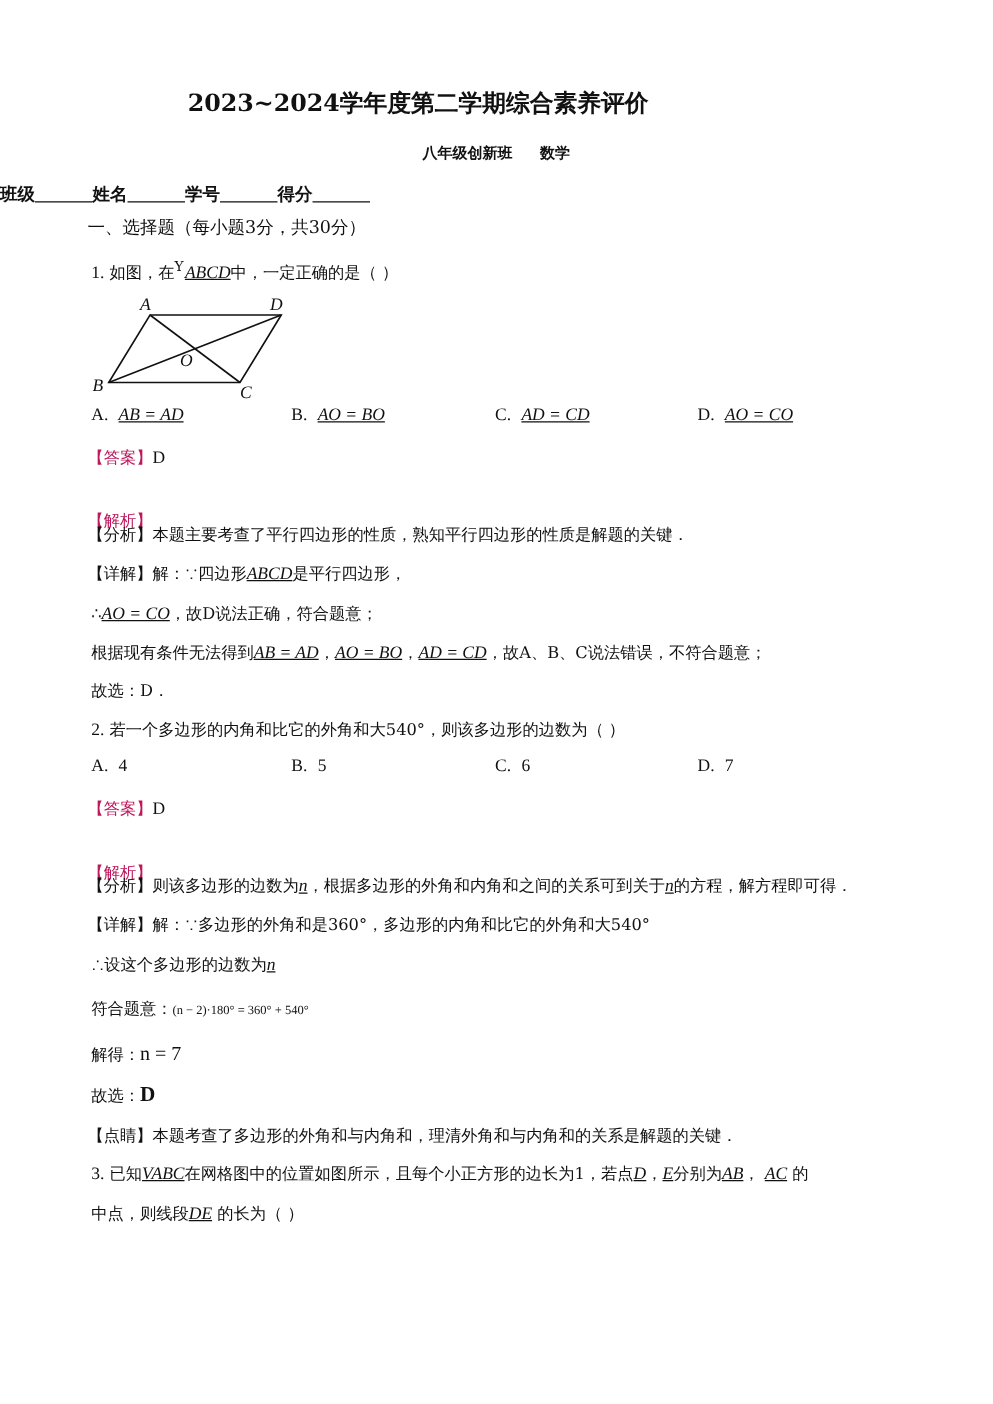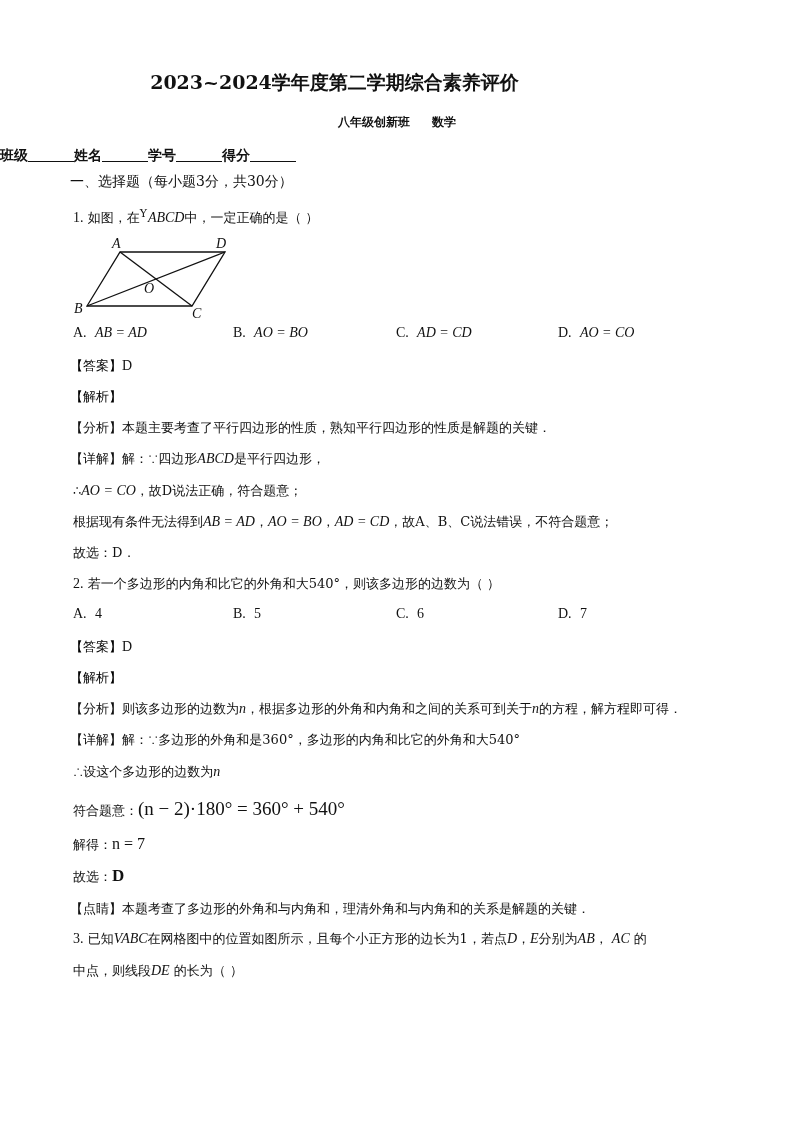--- a/index.html
+++ b/index.html
@@ -6,23 +6,23 @@
   body { width: 794px; height: 1123px; position: relative; overflow: hidden;
          font-family: "DejaVu Serif", "Liberation Serif", serif; color: #111; }
   .abs { position: absolute; white-space: nowrap; }
   .title { left: 0; width: 669px; text-align: center; font-weight: bold; font-size: 19px; top: 70px; }
   .subtitle { left: 0; width: 794px; text-align: center; font-weight: bold; font-size: 12px; top: 114px; }
   .subtitle .gap { display: inline-block; width: 22px; }
   .info { left: 0; width: 794px; text-align: left; font-weight: bold; font-size: 14px; top: 147px; }
   .info .blank { display: inline-block; width: 46px; border-bottom: 1px solid #111; height: 14px; vertical-align: -2px; }
   .section { left: 70px; top: 173px; font-weight: normal; font-size: 14px; }
   .line { left: 73px; font-size: 13px; }
-  .m { font-family: "Liberation Serif", "DejaVu Serif", serif; font-style: italic; font-size: 14px; }
+  .m { font-family: "Liberation Serif", "DejaVu Serif", serif; font-style: italic; font-size: 14px; text-decoration: underline; }
   .r { font-family: "Liberation Serif", "DejaVu Serif", serif; font-size: 14px; }
-  .tag-blue { color: #000000; }
+  .tag-blue { color: #be185d; margin-top: 20px; }
   .opt { font-size: 13px; }
   .par-sym { font-size: 11px; vertical-align: 5px; margin-right: 1px; }
   .bigD { font-family: "Liberation Serif", serif; font-weight: bold; font-size: 17px; }
   svg.fig { position: absolute; left: 70px; top: 234px; }
 </style>
 </head>
 <body>
 
 <div class="abs title">2023~2024学年度第二学期综合素养评价</div>
 <div class="abs subtitle">
@@ -72,19 +72,19 @@
 <div class="abs line opt" style="top:606px;left:73px"><span class="r">A.</span>&nbsp;&nbsp;<span class="r">4</span></div>
 <div class="abs line opt" style="top:606px;left:233px"><span class="r">B.</span>&nbsp;&nbsp;<span class="r">5</span></div>
 <div class="abs line opt" style="top:606px;left:396px"><span class="r">C.</span>&nbsp;&nbsp;<span class="r">6</span></div>
 <div class="abs line opt" style="top:606px;left:558px"><span class="r">D.</span>&nbsp;&nbsp;<span class="r">7</span></div>
 
 <div class="abs line" style="top:638px;left:70px"><span class="tag-blue">【答案】</span><span class="r">D</span></div>
 <div class="abs line tag-blue" style="top:669px;left:70px">【解析】</div>
 <div class="abs line" style="top:700px;left:70px"><span>【分析】</span><span>则该多边形的边数为</span><span class="m">n</span><span>，根据多边形的外角和内角和之间的关系可到关于</span><span class="m">n</span><span>的方程，解方程即可得．</span></div>
 <div class="abs line" style="top:731px;left:70px"><span>【详解】</span><span>解：∵多边形的外角和是360°，多边形的内角和比它的外角和大540°</span></div>
 <div class="abs line" style="top:763px"><span>∴设这个多边形的边数为</span><span class="m">n</span></div>
-<div class="abs line" style="top:798px"><span>符合题意：</span><span class="r" style="font-size:19px">(n − 2)·180° = 360° + 540°</span></div>
+<div class="abs line" style="top:798px"><span>符合题意：</span><span class="r" style="font-size:10px">(n − 2)·180° = 360° + 540°</span></div>
 <div class="abs line" style="top:835px"><span>解得：</span><span class="r" style="font-size:16px">n = 7</span></div>
 <div class="abs line" style="top:866px"><span>故选：</span><span class="bigD">D</span></div>
 <div class="abs line" style="top:900px;left:70px"><span>【点睛】</span><span>本题考查了多边形的外角和与内角和，理清外角和与内角和的关系是解题的关键．</span></div>
 
 <div class="abs line" style="top:930px"><span class="r">3.</span> <span>已知</span><span class="m">VABC</span><span>在网格图中的位置如图所示，且每个小正方形的边长为1，若点</span><span class="m">D</span><span>，</span><span class="m">E</span><span>分别为</span><span class="m">AB</span><span>，</span> <span class="m">AC</span> <span>的</span></div>
 <div class="abs line" style="top:962px"><span>中点，则线段</span><span class="m">DE</span> <span>的长为（    ）</span></div>
 
 </body></html>

